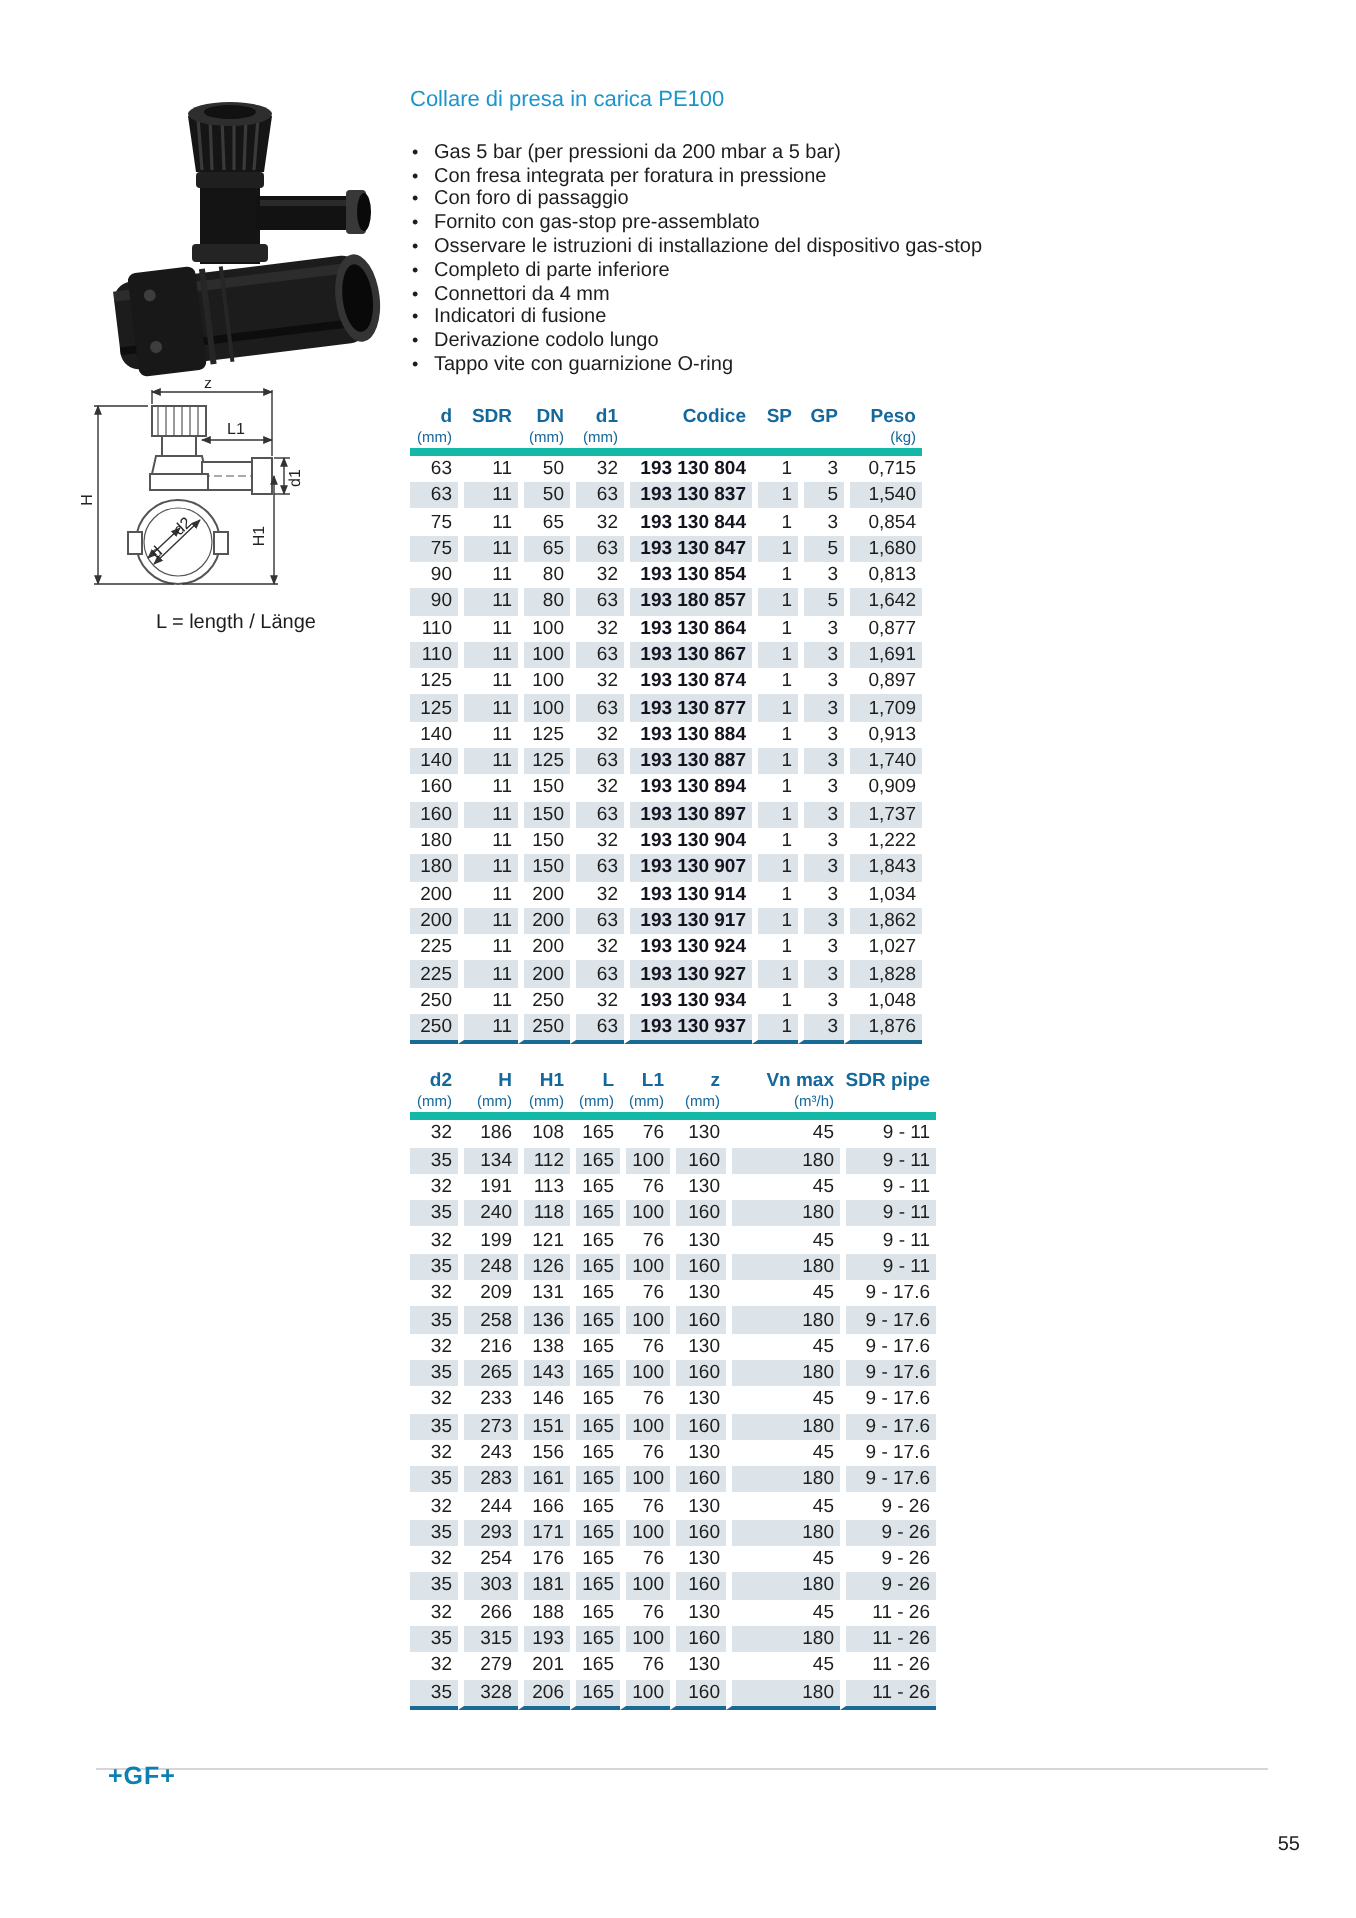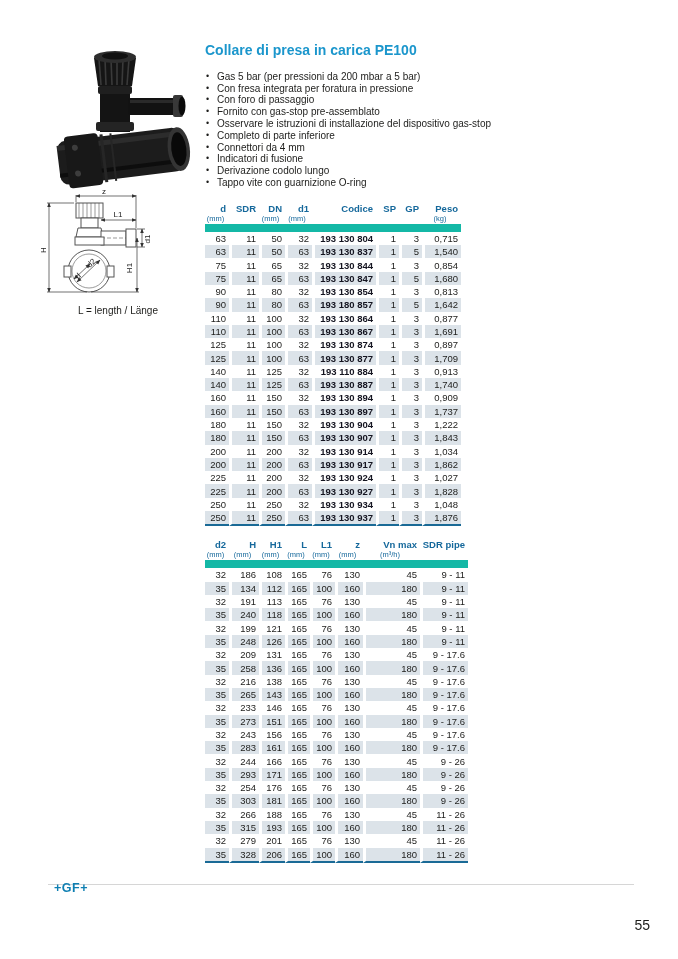--- a/index.html
+++ b/index.html
@@ -8,45 +8,45 @@
     font-family:"Liberation Sans", sans-serif; color:#1d1d1b; overflow:hidden;
   }
 
   
   .photo { position:absolute; left:52px; top:36px; width:152px; height:156px; }
   .drawing { position:absolute; left:38px; top:190px; width:160px; }
   .drawing-caption { text-align:center; font-size:10px; color:#1d1d1b; margin-top:1px; }
 
   
   .content { position:absolute; left:205px; top:44px; width:462px; }
-  .title, .subtitle { color:#1b96cc; font-weight:bold; font-size:14px; line-height:12.8px; }
+  .title, .subtitle { color:#1b96cc; font-weight:normal; font-size:11px; line-height:12.8px; }
   .features { list-style:none; margin:14px 0 0 1px; padding:0; }
   .features li { display:flex; font-size:10px; line-height:11.8px; color:#1d1d1b; }
   .features .dot { width:11px; flex:none; font-size:9px; line-height:11px; }
 
   
   table.t { border-collapse:separate; border-spacing:0; table-layout:fixed; }
   .t th, .t td { text-align:right; padding:0 3px 0 0; overflow:hidden; white-space:nowrap; }
   .t thead th { color:#15689b; }
   .t tr.labels th { font-size:9.5px; font-weight:bold; height:13px; vertical-align:bottom; }
   .t tr.units th { font-size:7.5px; font-weight:normal; height:10px; vertical-align:top;
-                   border-bottom:8px solid #14b8a6;text-align:center; }
+                   border-bottom:4px solid #14b8a6; }
   .t td { font-size:9.5px; height:13.3px; border-left:3px solid #ffffff; }
   .t td:first-child { border-left:none; }
   .t tr.striped td { background:#dce3e9; }
   .t tbody tr:last-child td { border-bottom:2px solid #1a6a96; }
   .t1 { width:256px; margin-top:12px; }
   .t1 td:nth-child(5) { font-weight:bold; color:#141420; }
   .t2 { width:263px; margin-top:11px; }
 
   
   .footer-rule { position:absolute; left:48px; right:44px; top:884px; height:1px; background:#d6d6d6; }
   .logo { position:absolute; left:54px; top:881px; font-size:12.5px; font-weight:bold;
           color:#0e7fb2; letter-spacing:0.5px; }
-  .page-num { position:absolute; right:28px; top:917px; font-size:14px; color:#1d1d1b; }
+  .page-num { position:absolute; right:28px; top:917px; font-size:10px; color:#1d1d1b; }
 
   svg text { font-family:"Liberation Sans", sans-serif; }
 </style>
 </head>
 <body>
 
 <div class="page">
 
   <div class="photo">
     <svg width="152" height="156" viewBox="0 0 152 156">
@@ -328,21 +328,21 @@
             <td>193 130 877</td>
             <td>1</td>
             <td>3</td>
             <td>1,709</td>
           </tr>
           <tr>
             <td>140</td>
             <td>11</td>
             <td>125</td>
             <td>32</td>
-            <td>193 110 884</td>
+            <td>193 130 884</td>
             <td>1</td>
             <td>3</td>
             <td>0,913</td>
           </tr>
           <tr class="striped">
             <td>140</td>
             <td>11</td>
             <td>125</td>
             <td>63</td>
             <td>193 130 887</td>

